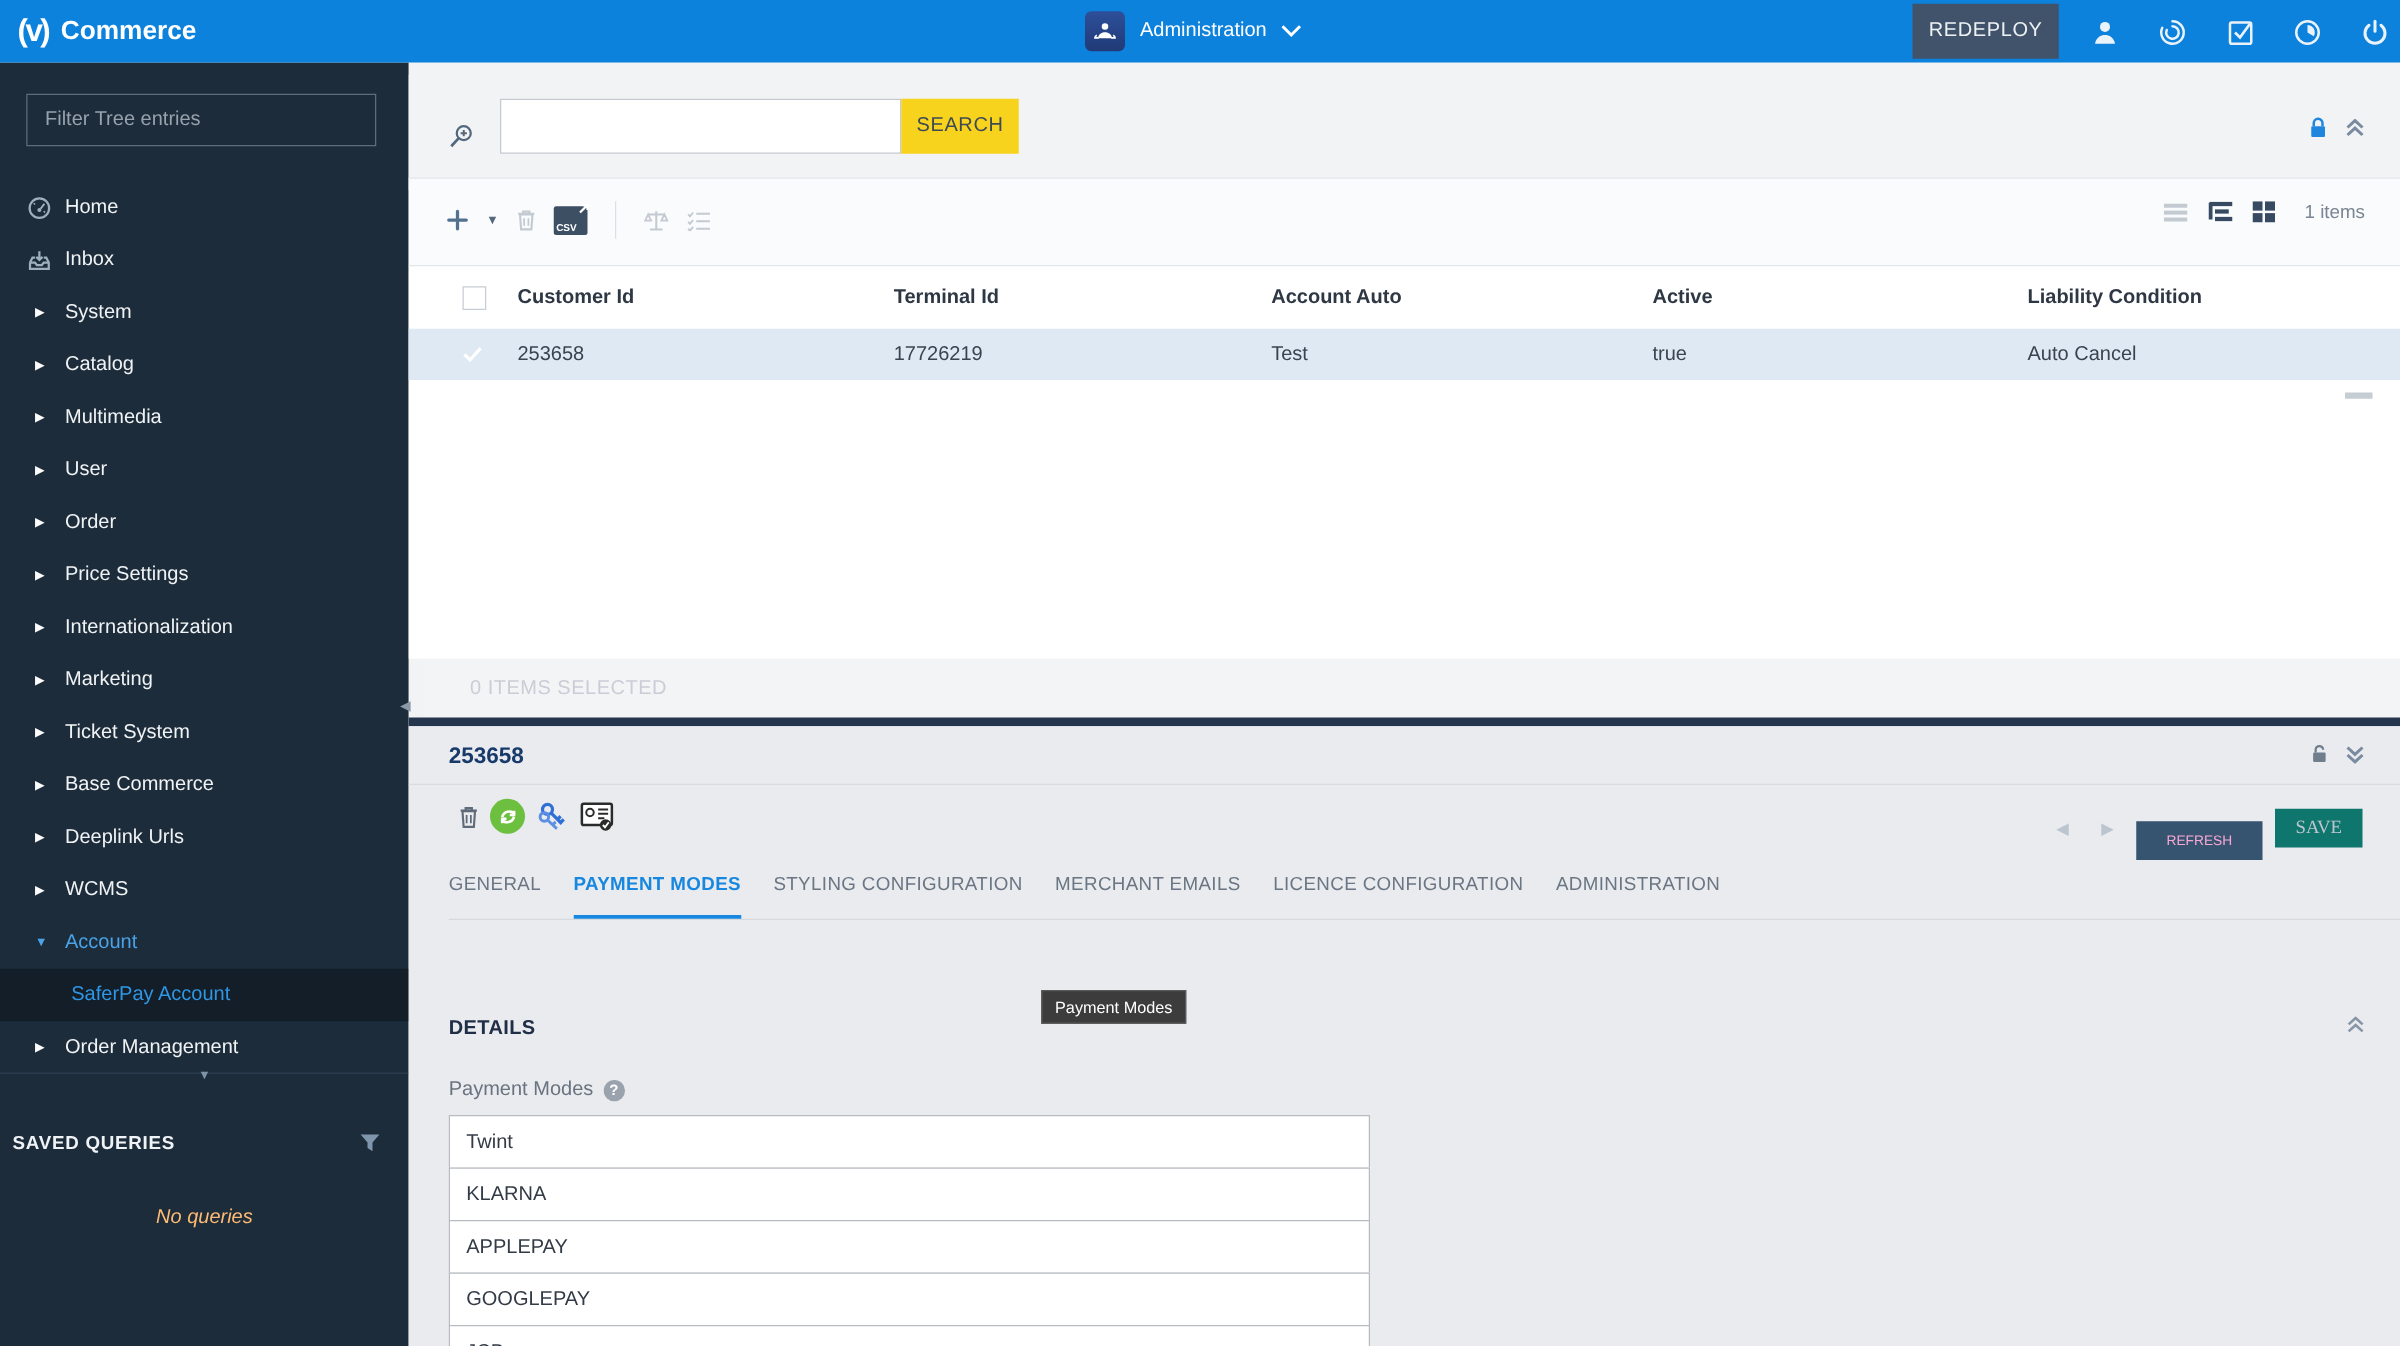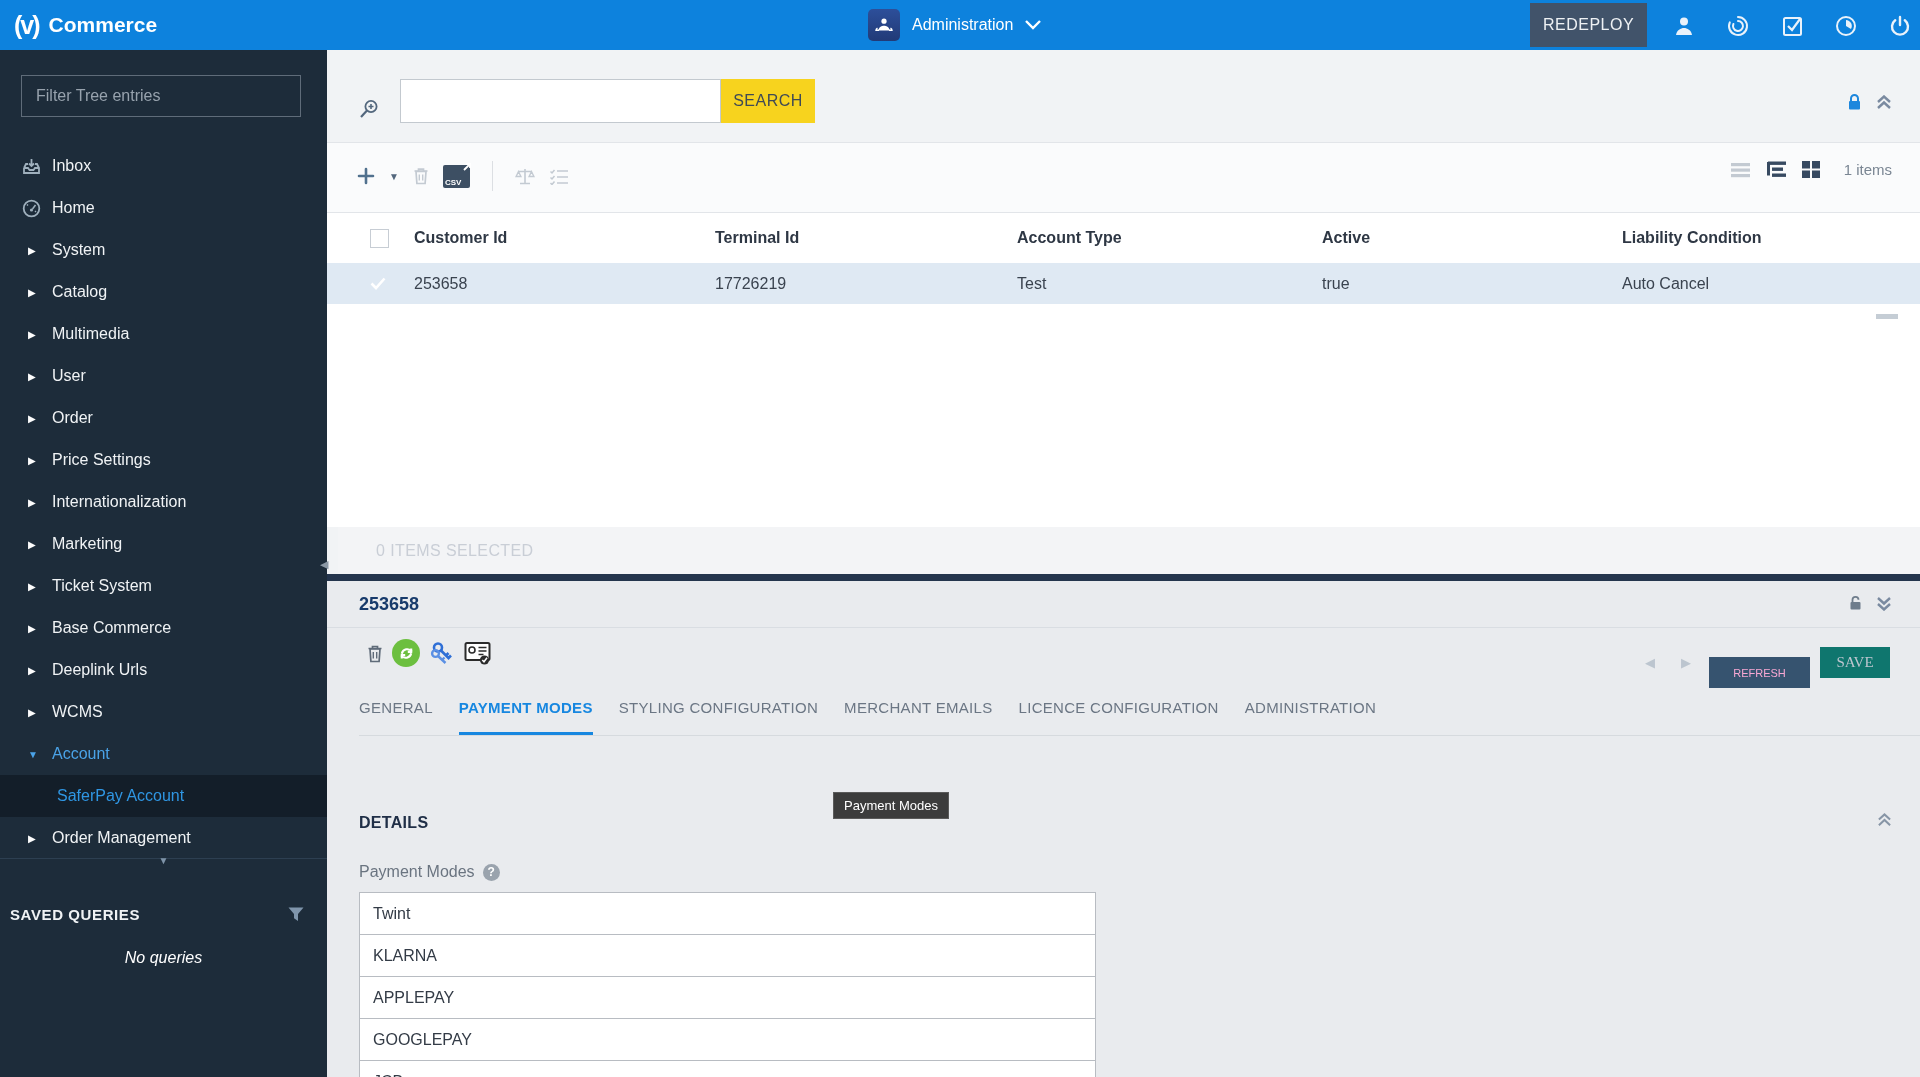--- a/index.html
+++ b/index.html
@@ -27,21 +27,21 @@
   .nav-item.expanded .tri { color:#4aa3e8; }
   .nav-item.expanded .nav-label { color:#4aa3e8; }
   .nav-item.child { padding-left:57px; }
   .nav-item.selected { background:#131e29; }
   .nav-item.selected .nav-label { color:#2f96e3; }
   .tree-scroll-hint { position:absolute; left:0; top:808px; width:327px; border-top:1px solid #2d3f51; text-align:center; }
   .tree-scroll-hint span { position:relative; top:-9px; font-size:10px; color:#7e93a8; }
   .saved-queries { position:absolute; left:0; top:828px; width:327px; }
   .sq-header { display:flex; align-items:center; justify-content:space-between; padding:28px 22px 0 10px; }
   .sq-title { font-size:15px; font-weight:bold; letter-spacing:.6px; }
-  .sq-empty { margin-top:26px; text-align:center; font-style:italic; color:#ffffff; font-size:16px; }
+  .sq-empty { margin-top:42px; text-align:center; font-style:italic; color:#fdba74; font-size:16px; }
   .sidebar-collapse { position:absolute; left:320px; top:558px; font-size:11px; color:#8b98a5; z-index:60; cursor:pointer; }
 
   
   .main { position:absolute; left:327px; top:50px; width:1593px; height:1027px; background:#f1f3f5; }
   .search-region { position:absolute; left:0; top:10px; width:1593px; height:92px; background:#f1f3f5; }
   .adv-search { position:absolute; left:31px; top:38px; cursor:pointer; }
   .search-input { position:absolute; left:73px; top:19px; width:321px; height:44px; border:1px solid #c3c9cf; background:#fff; font-size:16px; padding:0 12px; font-family:inherit; }
   .search-btn { position:absolute; left:394px; top:19px; width:94px; height:44px; background:#f7d31e; border:none; color:#3f4a55; font-size:16px; letter-spacing:.5px; font-family:inherit; cursor:pointer; }
   .panel-lock-row { position:absolute; right:28px; top:33px; display:flex; gap:14px; align-items:center; }
 
@@ -151,37 +151,37 @@
       </svg>
   </span>
 </div>
 
 <div class="sidebar">
   <input class="tree-filter" type="text" placeholder="Filter Tree entries" style="">
   <div class="nav">
     <div class="nav-item">
       <span class="leaf-icon">
           <svg width="19" height="19" viewBox="0 0 19 19">
-            <path d="M9.5 2v6.5M7 6.5l2.5 2.5L12 6.5" fill="none" stroke="#9fb0bd" stroke-width="1.8"></path>
-            <path d="M2 11l2-4h2M13 7h2l2 4v5H2v-5" fill="none" stroke="#9fb0bd" stroke-width="1.8"></path>
-            <path d="M2 11h4l1.5 2h4L13 11h4" fill="none" stroke="#9fb0bd" stroke-width="1.8"></path>
-          </svg>
-        </span>
-      <span class="nav-label">Inbox</span>
-    </div>
-    <div class="nav-item">
-      <span class="leaf-icon">
-          <svg width="19" height="19" viewBox="0 0 19 19">
             <circle cx="9.5" cy="9.5" r="7.8" fill="none" stroke="#9fb0bd" stroke-width="1.8"></circle>
             <circle cx="9.5" cy="11" r="1.6" fill="#9fb0bd"></circle>
             <path d="M10.5 10 L13.5 6" stroke="#9fb0bd" stroke-width="1.6"></path>
             <path d="M5 5.6l1 1M14 13l-1-1" stroke="#9fb0bd" stroke-width="1.4"></path>
           </svg>
         </span>
       <span class="nav-label">Home</span>
+    </div>
+    <div class="nav-item">
+      <span class="leaf-icon">
+          <svg width="19" height="19" viewBox="0 0 19 19">
+            <path d="M9.5 2v6.5M7 6.5l2.5 2.5L12 6.5" fill="none" stroke="#9fb0bd" stroke-width="1.8"></path>
+            <path d="M2 11l2-4h2M13 7h2l2 4v5H2v-5" fill="none" stroke="#9fb0bd" stroke-width="1.8"></path>
+            <path d="M2 11h4l1.5 2h4L13 11h4" fill="none" stroke="#9fb0bd" stroke-width="1.8"></path>
+          </svg>
+        </span>
+      <span class="nav-label">Inbox</span>
     </div>
     <div class="nav-item">
         <span class="tri">▶</span>
         <span class="nav-label">System</span>
       </div>
     <div class="nav-item">
         <span class="tri">▶</span>
         <span class="nav-label">Catalog</span>
       </div>
     <div class="nav-item">
@@ -340,21 +340,21 @@
         </span>
       <span class="items-count">1 items</span>
     </div>
   </div>
 
   <div class="table-region">
     <div class="grid-row thead">
       <span class="cb"></span>
       <span>Customer Id</span>
       <span>Terminal Id</span>
-      <span>Account Type</span>
+      <span>Account Auto</span>
       <span>Active</span>
       <span>Liability Condition</span>
     </div>
     <div class="grid-row trow">
       <span>
           <svg width="16" height="13" viewBox="0 0 16 13">
             <polyline points="1.5,6.5 6,11 14.5,1.5" fill="none" stroke="#fff" stroke-width="2.6"></polyline>
           </svg>
         </span>
       <span>253658</span>

